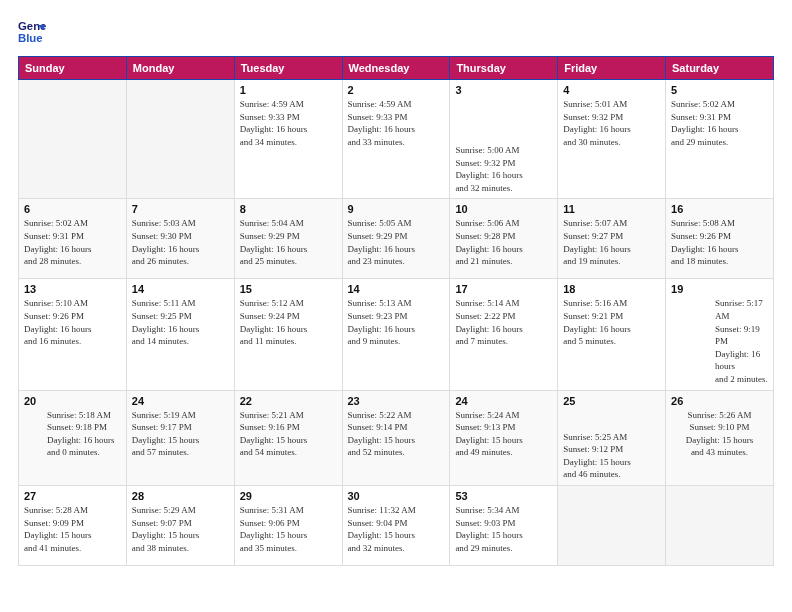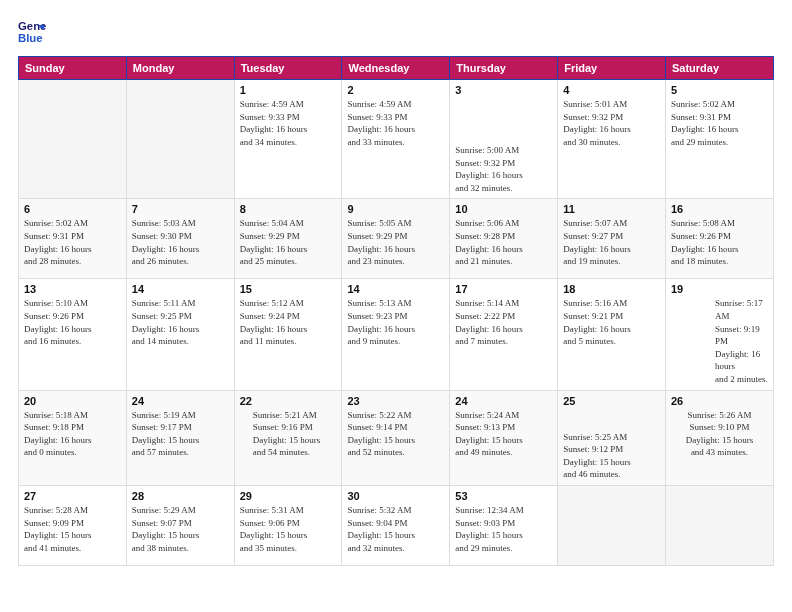--- a/index.html
+++ b/index.html
@@ -259,35 +259,35 @@
             <span class="day-num">19</span>
             <div class="day-info" style="white-space: pre-line; margin-left: 44px;">Sunrise: 5:17 AM
 Sunset: 9:19 PM
 Daylight: 16 hours
 and 2 minutes.</div>
           </td>
         </tr>
         <tr class="row-alt">
           <td>
             <span class="day-num">20</span>
-            <div class="day-info" style="white-space: pre-line;">Sunrise: 5:18 AM
+            <div class="day-info" style="white-space: pre-line; margin-left: 23px;">Sunrise: 5:18 AM
 Sunset: 9:18 PM
 Daylight: 16 hours
 and 0 minutes.</div>
           </td>
           <td>
             <span class="day-num">24</span>
             <div class="day-info" style="white-space: pre-line;">Sunrise: 5:19 AM
 Sunset: 9:17 PM
 Daylight: 15 hours
 and 57 minutes.</div>
           </td>
           <td>
             <span class="day-num">22</span>
-            <div class="day-info" style="white-space: pre-line; margin-left: 13px;">Sunrise: 5:21 AM
+            <div class="day-info" style="white-space: pre-line;">Sunrise: 5:21 AM
 Sunset: 9:16 PM
 Daylight: 15 hours
 and 54 minutes.</div>
           </td>
           <td>
             <span class="day-num">23</span>
             <div class="day-info" style="white-space: pre-line;">Sunrise: 5:22 AM
 Sunset: 9:14 PM
 Daylight: 15 hours
 and 52 minutes.</div>
@@ -331,28 +331,28 @@
           </td>
           <td>
             <span class="day-num">29</span>
             <div class="day-info" style="white-space: pre-line;">Sunrise: 5:31 AM
 Sunset: 9:06 PM
 Daylight: 15 hours
 and 35 minutes.</div>
           </td>
           <td>
             <span class="day-num">30</span>
-            <div class="day-info" style="white-space: pre-line;">Sunrise: 5:32 AM
+            <div class="day-info" style="white-space: pre-line;">Sunrise: 11:32 AM
 Sunset: 9:04 PM
 Daylight: 15 hours
 and 32 minutes.</div>
           </td>
           <td>
             <span class="day-num">53</span>
-            <div class="day-info" style="white-space: pre-line;">Sunrise: 12:34 AM
+            <div class="day-info" style="white-space: pre-line;">Sunrise: 5:34 AM
 Sunset: 9:03 PM
 Daylight: 15 hours
 and 29 minutes.</div>
           </td>
           <td class="empty"></td>
           <td class="empty"></td>
         </tr>
       </tbody>
   </table>
 </div>

